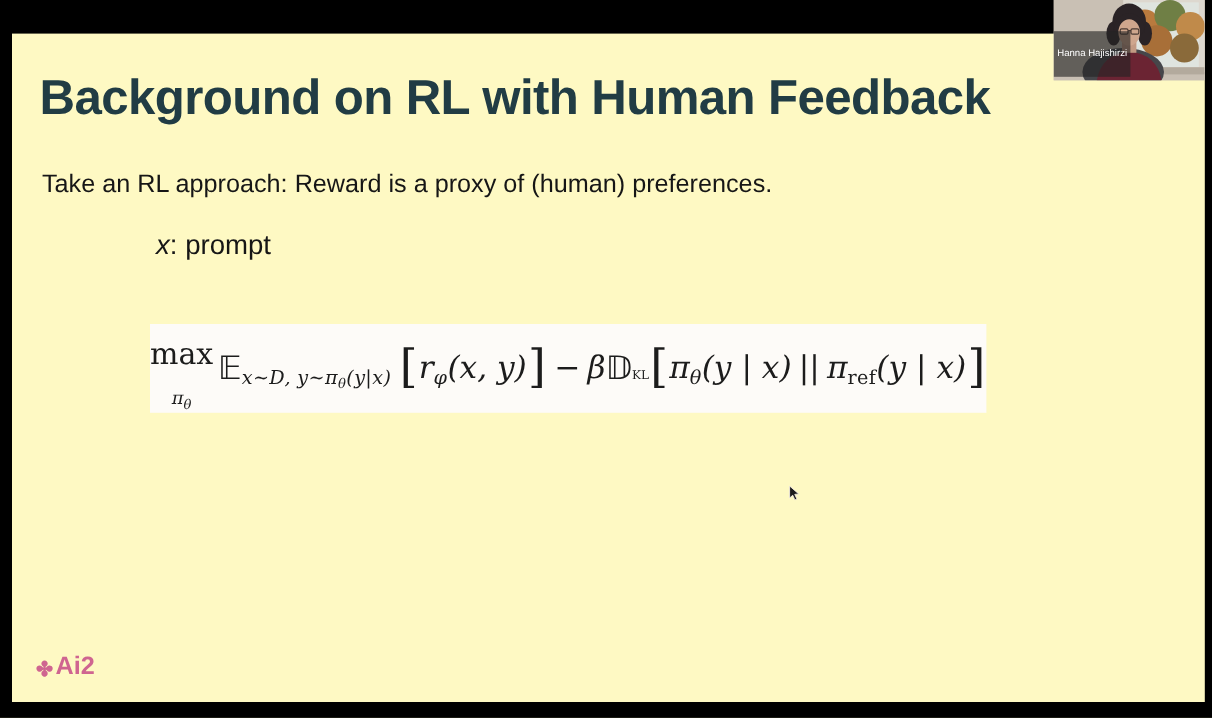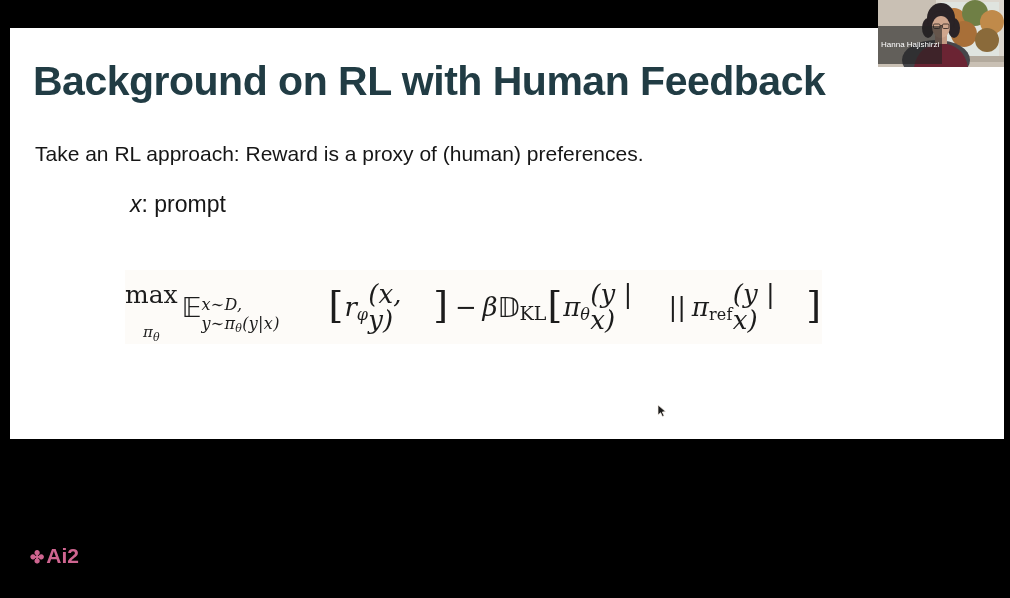--- a/index.html
+++ b/index.html
@@ -9,22 +9,22 @@
     position:relative;
     width:1010px; height:598px;
     background:#000;
     overflow:hidden;
     font-family:"Liberation Sans", sans-serif;
   }
 
   
   .slide {
     position:absolute; left:10px; top:28px;
-    width:994px; height:411px;
-    background:#ffffff;
+    width:994px; height:557px;
+    background:#fef9c3;
   }
 
   .slide-title {
     position:absolute; left:23px; top:30px;
     font-size:41px; font-weight:700;
     letter-spacing:-0.5px;
     color:#213c44;
     white-space:nowrap;
   }
 
@@ -70,21 +70,21 @@
     display:inline-flex; flex-direction:column; align-items:center;
     position:relative; top:5px; margin-right:4px;
   }
   .f-stack .op { font-size:25px; line-height:1; }
   .f-stack .under { font-size:15px; line-height:1; margin-top:18px; font-style:italic; }
   .f-stack .under sub { font-size:11px; }
   .f-bb { font-size:27px; font-family:"DejaVu Sans", "DejaVu Serif", serif; }
   .f-sub { font-size:16px; position:relative; top:7px; font-style:italic; letter-spacing:0.3px; }
   .f-sub .ssub { font-size:11px; position:relative; top:3px; }
   .f-bracket { font-size:38px; font-weight:400; line-height:1; position:relative; top:-2px; margin:0 1px; }
-  .f-small-sub { font-size:19px; position:relative; top:6px; font-style:normal; }
+  .f-small-sub { font-size:10px; position:relative; top:6px; font-style:normal; }
   .f-sp { width:6px; }
 
   
   .logo {
     position:absolute; left:20px; top:516px;
     color:#cf6590; font-size:21px; font-weight:600;
     display:flex; align-items:center; gap:2px;
   }
   .logo .flower { font-size:17px; position:relative; top:1px; }
 

